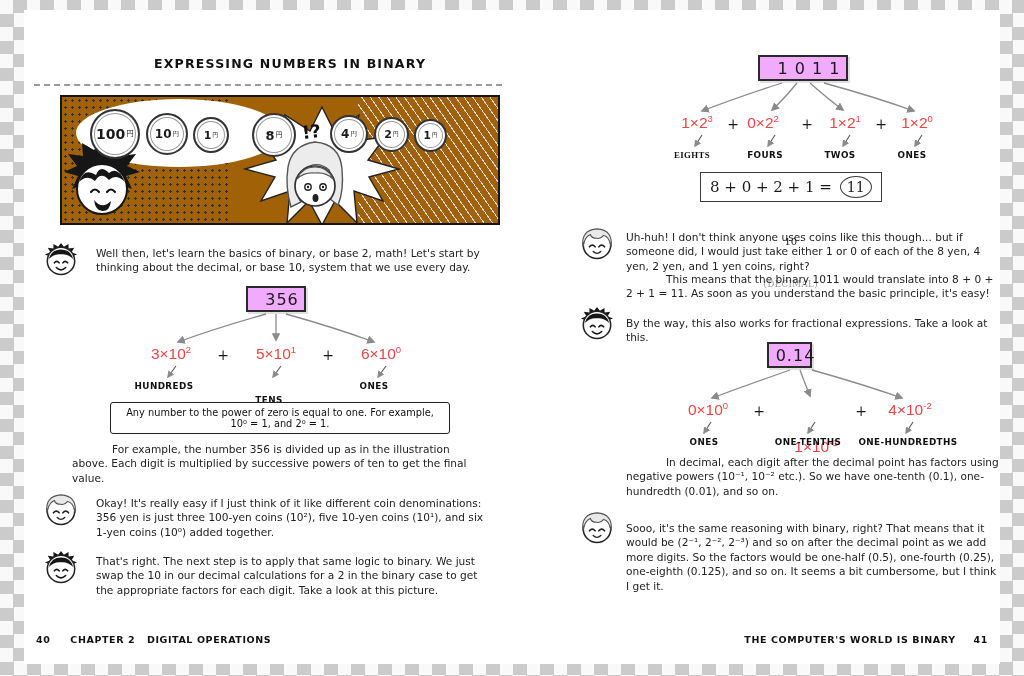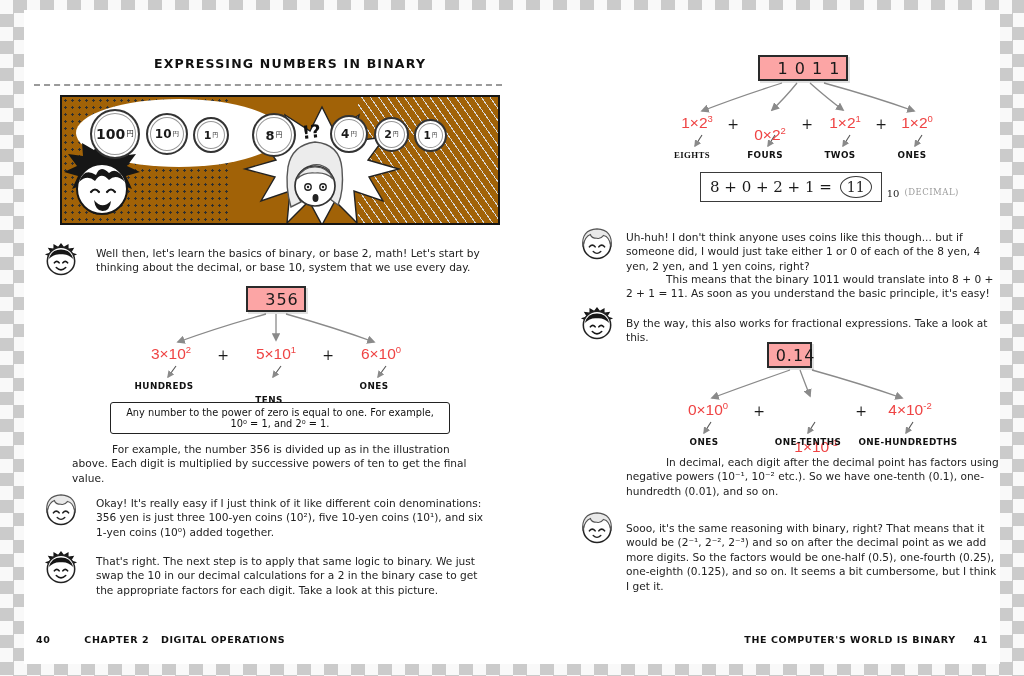--- a/index.html
+++ b/index.html
@@ -30,34 +30,34 @@
   .coin .v { font-weight:bold; line-height:1; }
   .coin .u { font-size:0.55em; line-height:1; margin-left:1px; }
   .interject { position:absolute; z-index:6; font-weight:bold; transform:rotate(-6deg); color:#111; }
 
   .body-text { font-size:10.6px; line-height:1.36; color:#222; }
   .indent { text-indent:40px; }
 
   .note-box { border:1.5px solid #222; border-radius:3px; background:#fff;
               font-size:9.8px; text-align:center; padding:4px 6px; color:#111; }
 
-  .dia-box { position:absolute; border:2px solid #2a2a2a; background:#fca5a5;
+  .dia-box { position:absolute; border:2px solid #2a2a2a; background:#f0abfc;
              box-shadow:2px 2px 0 rgba(0,0,0,0.12);
              display:flex; align-items:center; justify-content:center;
              font-size:16px; letter-spacing:1px; font-weight:500;padding-left:12px; }
   .term  { position:absolute; transform:translateX(-50%); font-size:15.5px; white-space:nowrap;
            font-family:Liberation Sans, sans-serif; color:#ef4444; }
   .term sup { font-size:9.5px; }
   .plus  { position:absolute; transform:translateX(-50%); font-size:14px; font-family:"DejaVu Serif", serif; }
   .dlabel{ position:absolute; transform:translateX(-50%); font-size:8.8px; font-weight:bold;
            letter-spacing:0.4px; white-space:nowrap; color:#111; }
 
   .avatar { position:absolute; width:34px; height:34px; }
 
-  .sumrow { position:absolute; display:flex; align-items:center; gap:5px; font-family:"DejaVu Serif", serif; }
+  .sumrow { position:absolute; display:flex; align-items:center; gap:22px; font-family:"DejaVu Serif", serif;flex-direction:column; }
   .sum-box { border:1.5px solid #3a3a3a; padding:3px 9px; display:inline-flex; align-items:center; gap:8px; font-size:15px; background:#fff; }
   .circ { border:1.6px solid #3a3a3a; border-radius:50%; padding:2px 6px; font-size:14px; }
   .base-sub { font-size:10px; margin-top:12px; }
   .base-note { font-size:8.5px; color:#9a9a9a; letter-spacing:0.5px; margin-top:10px; }
 
   .footer { font-size:9.5px; font-weight:bold; letter-spacing:0.6px; color:#111; }
 </style>
 </head>
 <body>
 
@@ -182,21 +182,21 @@
     </svg>
   <p class="body-text abs" style="left:72px; top:486px; width:388px;">Okay! It's really easy if I just think of it like different coin denominations: 356 yen is just three 100-yen coins (10²), five 10-yen coins (10¹), and six 1-yen coins (10⁰) added together.</p>
 
   <svg class="avatar" style="left:20px; top:540px;">
       <use href="#av-dark"></use>
     </svg>
   <p class="body-text abs" style="left:72px; top:544px; width:388px;">That's right. The next step is to apply that same logic to binary. We just swap the 10 in our decimal calculations for a 2 in the binary case to get the appropriate factors for each digit. Take a look at this picture.</p>
 
   <div class="footer abs" style="left:12px; top:624px;">
     <span>40</span>
-    <span style="margin-left:30px; white-space:pre;">CHAPTER 2   DIGITAL OPERATIONS</span>
+    <span style="margin-left:16px; white-space:pre;">CHAPTER 2   DIGITAL OPERATIONS</span>
   </div>
 
   <div class="abs" style="left:636px; top:45px; width:290px; height:112px;">
     <svg class="abs" style="left:0; top:0;" width="290" height="112">
       <defs>
         <marker id="a1011" viewBox="0 0 10 10" refX="8" refY="5" markerWidth="6.5" markerHeight="6.5" orient="auto-start-reverse">
           <path d="M0,0 L10,5 L0,10 z" fill="#8a8a8a"></path>
         </marker>
       </defs>
       <path d="M122,28 Q78,42 42,56" stroke="#8a8a8a" stroke-width="1.3" fill="none" marker-end="url(#a1011)"></path>
@@ -206,21 +206,21 @@
       <path d="M42,80 L35,91" stroke="#555" stroke-width="1.1" fill="none" marker-end="url(#a1011)"></path>
       <path d="M115,80 L108,91" stroke="#555" stroke-width="1.1" fill="none" marker-end="url(#a1011)"></path>
       <path d="M190,80 L183,91" stroke="#555" stroke-width="1.1" fill="none" marker-end="url(#a1011)"></path>
       <path d="M262,80 L255,91" stroke="#555" stroke-width="1.1" fill="none" marker-end="url(#a1011)"></path>
     </svg>
     <div class="dia-box" style="left:98px; top:0; width:90px; height:26px;">
       <span>1 0 1 1</span>
     </div>
     <div class="term" style="left:37px; top:58px;"><span>1×2</span><sup>3</sup></div>
     <div class="plus" style="left:73px; top:61px;">+</div>
-    <div class="term" style="left:110px; top:58px;margin-top:12px;"><span>0×2</span><sup>2</sup></div>
+    <div class="term" style="left:103px; top:58px;"><span>0×2</span><sup>2</sup></div>
     <div class="plus" style="left:147px; top:61px;">+</div>
     <div class="term" style="left:185px; top:58px;"><span>1×2</span><sup>1</sup></div>
     <div class="plus" style="left:221px; top:61px;">+</div>
     <div class="term" style="left:257px; top:58px;"><span>1×2</span><sup>0</sup></div>
     <div class="dlabel" style="left:32px; top:95px;font-family:Liberation Serif, serif;">EIGHTS</div>
     <div class="dlabel" style="left:105px; top:95px;">FOURS</div>
     <div class="dlabel" style="left:180px; top:95px;">TWOS</div>
     <div class="dlabel" style="left:252px; top:95px;">ONES</div>
   </div>
 

